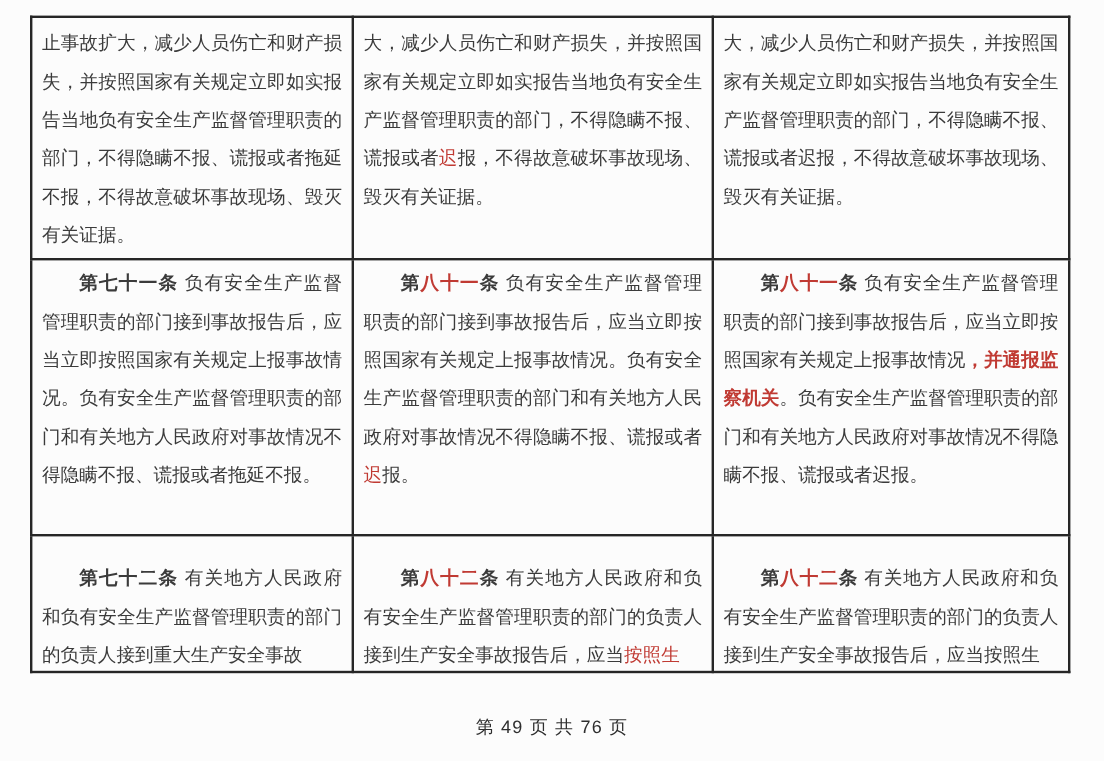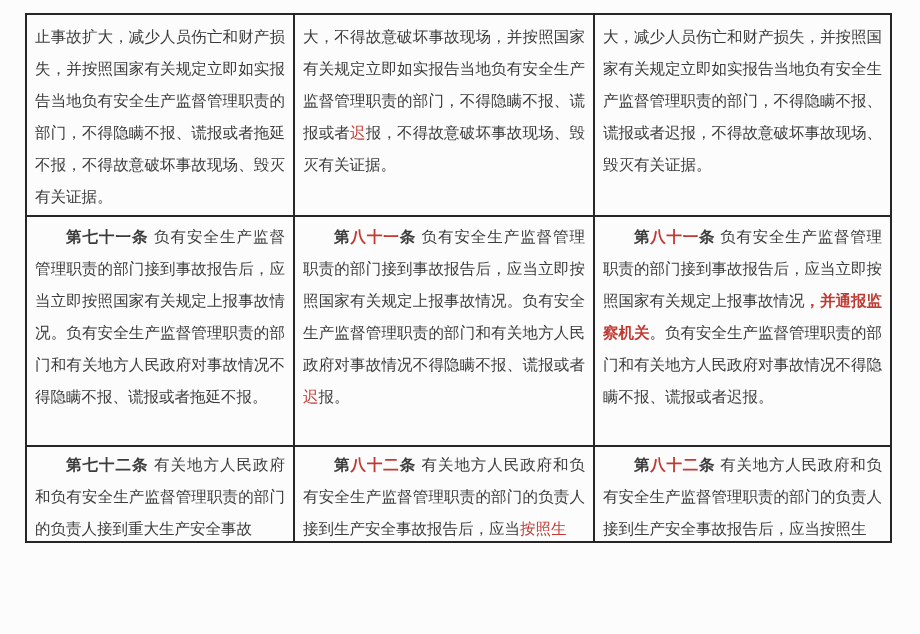--- a/index.html
+++ b/index.html
@@ -32,21 +32,21 @@
   .law-table td {
     border: 2px solid var(--border, #262626);
     vertical-align: top;
     padding: 0 8px;
   }
   tr.r0 { height: 180px; }
   tr.r1 { height: 230px; padding-left: 27px; }
   tr.r2 { height: 95px; }
   tr.r0 td { padding-top: 6px; }
   tr.r1 td { padding-top: 4px; }
-  tr.r2 td { padding-top: 2px; }
+  tr.r2 td { padding-top: 20px; }
   tr.r0 .box { height: 194px; }
   tr.r1 .box { height: 224px; }
   tr.r2 .box { height: 92px; }
   .box {
     overflow: hidden;
   }
   .para {
     margin: 0;
     font-size: 15.5px;
     line-height: 32px;
@@ -84,21 +84,21 @@
     </colgroup>
     <tbody id="table-body">
         <tr class="r0">
           <td>
             <div class="box">
               <p class="para"><span class="seg plain">止事故扩大，减少人员伤亡和财产损失，并按照国家有关规定立即如实报告当地负有安全生产监督管理职责的部门，不得隐瞒不报、谎报或者拖延不报，不得故意破坏事故现场、毁灭有关证据。</span></p>
             </div>
           </td>
           <td>
             <div class="box">
-              <p class="para"><span class="seg plain">大，不得故意破坏事故现场，并按照国家有关规定立即如实报告当地负有安全生产监督管理职责的部门，不得隐瞒不报、谎报或者</span><span class="seg red">迟</span><span class="seg plain">报，不得故意破坏事故现场、毁灭有关证据。</span></p>
+              <p class="para"><span class="seg plain">大，减少人员伤亡和财产损失，并按照国家有关规定立即如实报告当地负有安全生产监督管理职责的部门，不得隐瞒不报、谎报或者</span><span class="seg red">迟</span><span class="seg plain">报，不得故意破坏事故现场、毁灭有关证据。</span></p>
             </div>
           </td>
           <td>
             <div class="box">
               <p class="para"><span class="seg plain">大，减少人员伤亡和财产损失，并按照国家有关规定立即如实报告当地负有安全生产监督管理职责的部门，不得隐瞒不报、谎报或者迟报，不得故意破坏事故现场、毁灭有关证据。</span></p>
             </div>
           </td>
         </tr>
         <tr class="r1">
           <td>
@@ -129,13 +129,16 @@
             </div>
           </td>
           <td>
             <div class="box">
               <p class="para indent"><span class="seg bold">第</span><span class="seg bold-red">八十二</span><span class="seg bold">条</span><span class="seg plain"> 有关地方人民政府和负有安全生产监督管理职责的部门的负责人接到生产安全事故报告后，应当按照生</span></p>
             </div>
           </td>
         </tr>
       </tbody>
   </table>
+  <div class="footer">
+    <span>第 49 页 共 76 页</span>
+  </div>
 </div>
 
 </body></html>

